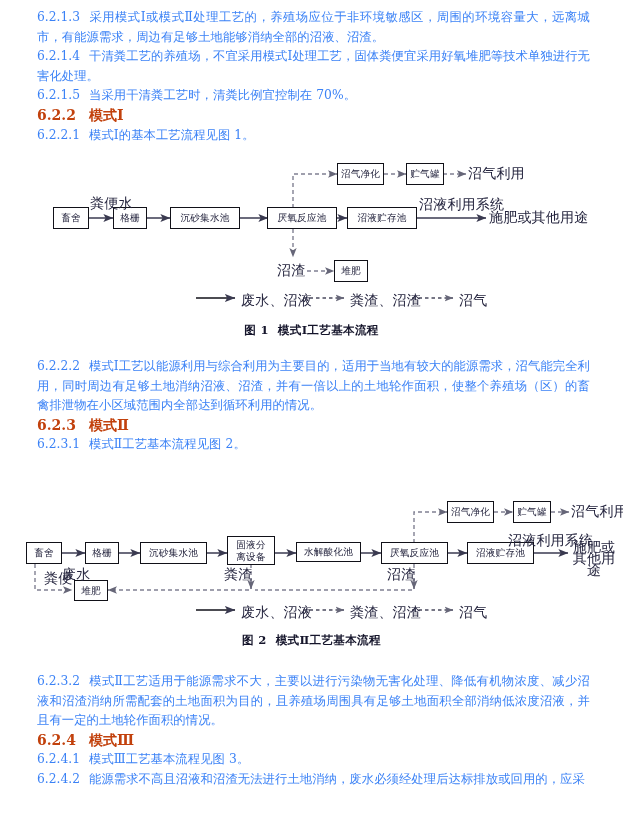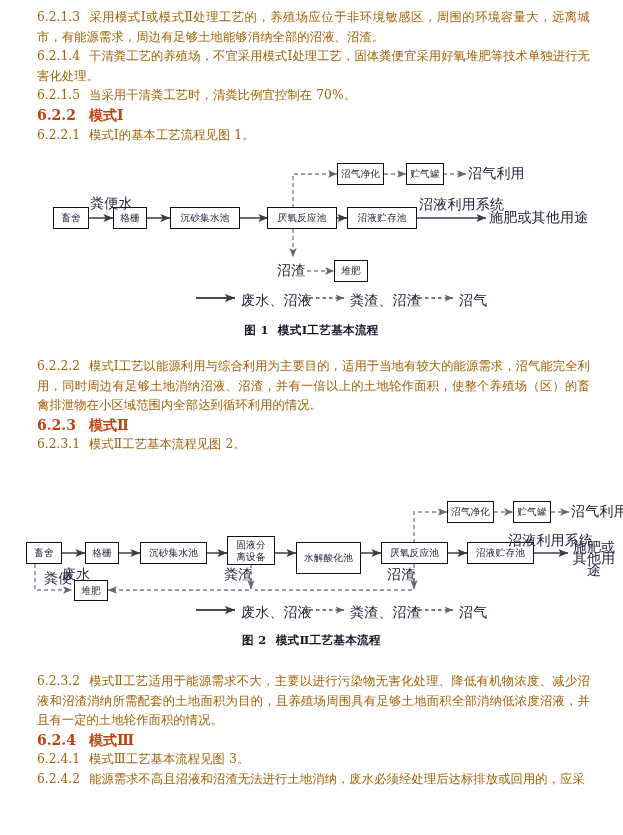--- a/index.html
+++ b/index.html
@@ -19,21 +19,21 @@
     position: relative;
     width: 623px;
     height: 835px;
     padding: 0;
   }
   .para {
     font-size: 12.3px;
     line-height: 19.6px;
     text-align: justify;
     margin: 0;
-    color: #a16207;
+    color: #3b82f6;
     letter-spacing: 0.1px;
   }
   .para .num {
     letter-spacing: 0px;
   }
   .para .gap { display: inline-block; width: 9px; }
   .heading {
     font-size: 14px;
     line-height: 19.6px;
     margin: 0;
@@ -250,21 +250,21 @@
         </div>
       <div class="node" style="left:85px; top:50px; width:34px; height:22px;">
           <span>格栅</span>
         </div>
       <div class="node" style="left:140px; top:50px; width:67px; height:22px;">
           <span>沉砂集水池</span>
         </div>
       <div class="node two-line" style="left:227px; top:44px; width:48px; height:29px; padding:0 4px;">
           <span>固液分离设备</span>
         </div>
-      <div class="node" style="left:296px; top:50px; width:65px; height:32px;">
+      <div class="node" style="left:296px; top:50px; width:65px; height:20px;">
           <span>水解酸化池</span>
         </div>
       <div class="node" style="left:381px; top:50px; width:67px; height:22px;">
           <span>厌氧反应池</span>
         </div>
       <div class="node" style="left:467px; top:50px; width:67px; height:22px;">
           <span>沼液贮存池</span>
         </div>
       <div class="node" style="left:447px; top:9px; width:47px; height:22px;">
           <span>沼气净化</span>

